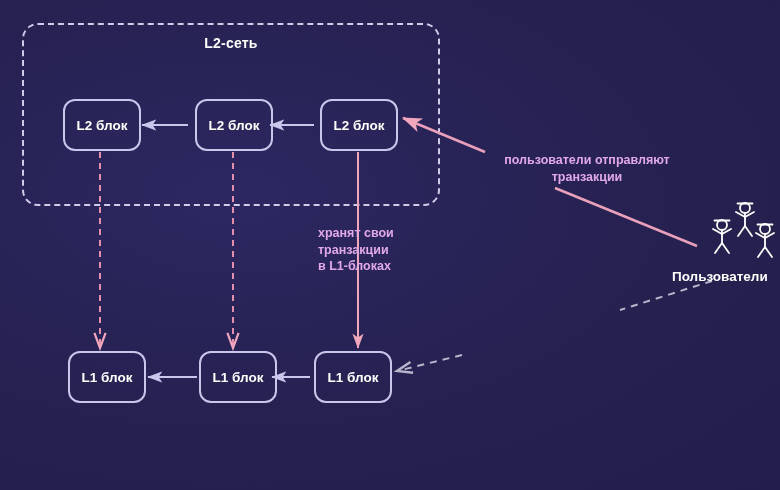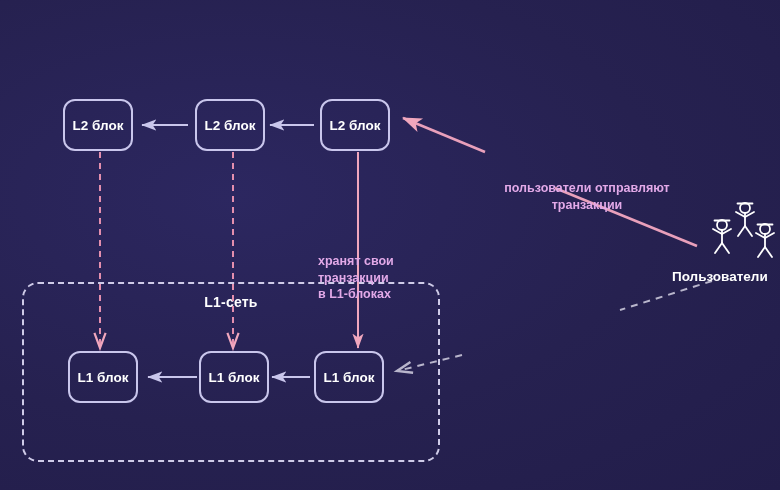--- a/index.html
+++ b/index.html
@@ -41,21 +41,21 @@
     left: 0;
     color: #ffffff;
     font-size: 14px;
     font-weight: bold;
     letter-spacing: .2px;
   }
 
   
   .block {
     position: absolute;
-    width: 70px;
+    width: 78px;
     height: 52px;
     border: 2px solid #c9c6ec;
     border-radius: 12px;
     box-sizing: border-box;
     display: flex;
     align-items: center;
     justify-content: center;
     color: #ffffff;
     font-size: 13.5px;
     font-weight: bold;
@@ -64,42 +64,42 @@
   }
 
   
   .callout {
     position: absolute;
     font-size: 12.5px;
     font-weight: bold;
     line-height: 1.32;
     white-space: pre-line;
   }
-  .callout.pink   { color: #e2a9e8; margin-top: 28px; }
+  .callout.pink   { color: #e2a9e8; }
   .callout.white  { color: #ffffff; }
   .callout.center { text-align: center; }
   .callout.left   { text-align: left; }
 
   .users-label {
     position: absolute;
     color: #ffffff;
     font-size: 13.5px;
     font-weight: bold;
     white-space: nowrap;
   }
 </style>
 </head>
 <body>
 
 <div id="stage">
 
+  <div class="region" style="left:22px; top:23px; width:418px; height:183px;">
+    <div class="region-title">L2-сеть</div>
+  </div>
 
-  <div class="region" style="left:22px; top:282px; width:418px; height:180px;">
-    <div class="region-title">L1-сеть</div>
-  </div>
 
   <svg class="layer" viewBox="0 0 780 490" xmlns="http://www.w3.org/2000/svg">
     <defs>
       <marker id="arrowLav" markerWidth="9" markerHeight="9" refX="7.2" refY="3.2" orient="auto" markerUnits="strokeWidth">
         <path d="M0,0.4 L7.6,3.2 L0,6 L1.9,3.2 Z" fill="#c9c6ec"></path>
       </marker>
       <marker id="arrowPink" markerWidth="9" markerHeight="9" refX="7.2" refY="3.2" orient="auto" markerUnits="strokeWidth">
         <path d="M0,0.4 L7.6,3.2 L0,6 L1.9,3.2 Z" fill="#f0a7bd"></path>
       </marker>
       <marker id="arrowPinkThin" markerWidth="10" markerHeight="10" refX="8" refY="3.4" orient="auto" markerUnits="strokeWidth">

